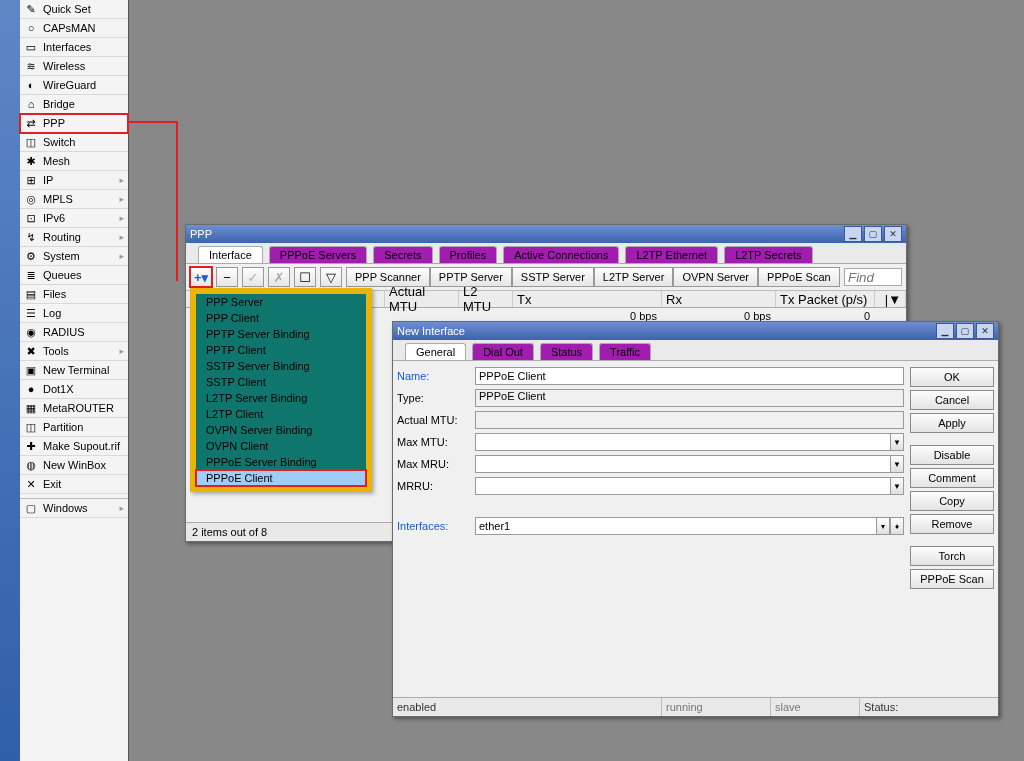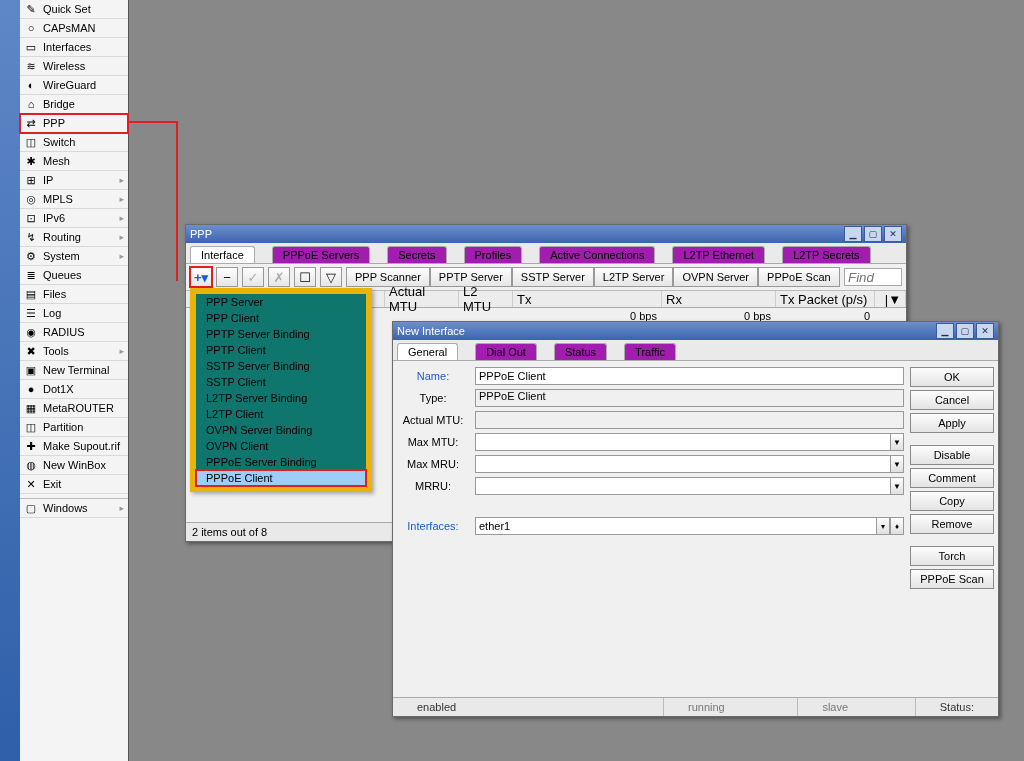--- a/index.html
+++ b/index.html
@@ -15,21 +15,21 @@
   .sbitem.hl{outline:2px solid #e02020;outline-offset:-1px}
   .sep{height:4px;background:transparent;border-bottom:1px solid #bbb}
   
   .redline{position:absolute;background:#e02020}
   
   .win{position:absolute;background:#f0f0f0;border:1px solid #6a6a6a;box-shadow:2px 2px 4px rgba(0,0,0,.4)}
   .titlebar{height:18px;background:linear-gradient(#6d8fcf,#3c63ad);color:#fff;display:flex;align-items:center;padding:0 4px;font-size:11px}
   .titlebar .spacer{flex:1}
   .tbtn{width:16px;height:14px;margin-left:2px;background:#c8d6ef;border:1px solid #3a5a9c;display:inline-flex;align-items:center;justify-content:center;font-size:9px;color:#234}
   
-  .tabs{display:flex;gap:15px;padding:3px 4px 0 4px;border-bottom:1px solid #aaa;background:#eaeaea}
+  .tabs{display:flex;gap:4px;padding:3px 4px 0 12px;border-bottom:1px solid #aaa;background:#eaeaea}
   .tab{padding:2px 10px;border:1px solid #aaa;border-bottom:none;background:#a21caf;margin-right:2px;border-radius:3px 3px 0 0;font-size:11px}
   .tab.active{background:#fff}
   
   .toolbar{display:flex;align-items:center;gap:4px;padding:3px 4px;background:#f0f0f0;border-bottom:1px solid #bbb}
   .tbutton{height:18px;padding:0 8px;border:1px solid #999;background:linear-gradient(#fdfdfd,#e6e6e6);font-size:11px;display:inline-flex;align-items:center}
   .iconbtn{width:20px;height:18px;border:1px solid #999;background:linear-gradient(#fdfdfd,#e6e6e6);display:inline-flex;align-items:center;justify-content:center;font-size:13px}
   .iconbtn.add{color:#1060d0;font-weight:bold}
   .iconbtn.hl{outline:2px solid #e02020;outline-offset:-1px}
   .iconbtn.disabled, .tbutton.disabled{color:#aaa}
   .findbox{width:50px;height:16px;border:1px solid #aaa;color:#888;font-style:italic;padding:0 3px;background:#fff;margin-left:auto}
@@ -42,29 +42,29 @@
   .ddmenu{position:absolute;background:#0f766e;border:6px solid #eab308;box-shadow:2px 2px 4px rgba(0,0,0,.3);min-width:170px;z-index:50}
   .dditem{padding:2px 10px;font-size:11px}
   .dditem.sel{background:#9ecdf7}
   .dditem.hl{outline:2px solid #e02020;outline-offset:-1px}
   
   .status{position:absolute;left:0;right:0;bottom:0;height:18px;background:#e9e9e9;border-top:1px solid #aaa;display:flex;align-items:center;padding:0 6px;font-size:11px}
   
   .form{padding:6px 4px;display:flex}
   .formcol{flex:1}
   .frow{display:flex;align-items:center;margin-bottom:4px}
-  .flabel{width:72px;text-align:center;padding-right:6px;font-size:11px}
+  .flabel{width:72px;text-align:left;padding-right:6px;font-size:11px}
   .flabel.link{color:#1a5bd4}
   .finput{flex:1;height:16px;border:1px solid #999;background:#fff;padding:0 3px;font-size:11px}
   .finput.ro{background:#f0f0f0}
   .fdrop{width:12px;height:16px;border:1px solid #999;border-left:none;display:inline-flex;align-items:center;justify-content:center;font-size:8px;background:linear-gradient(#fdfdfd,#e0e0e0)}
   .btncol{width:84px;padding-left:6px;display:flex;flex-direction:column;gap:3px}
   .wbtn{height:20px;border:1px solid #8a8a8a;background:linear-gradient(#fdfdfd,#e3e3e3);font-size:11px}
   .statusbar2{position:absolute;left:0;right:0;bottom:0;height:18px;background:#e9e9e9;border-top:1px solid #aaa;display:flex;align-items:center;font-size:11px}
-  .statcell{border-right:1px solid #bbb;padding:0 24px;height:100%;display:flex;align-items:center;color:#777}
+  .statcell{border-right:1px solid #bbb;padding:0 4px;height:100%;display:flex;align-items:center;color:#777}
   .statcell.dark{color:#333}
 </style>
 </head>
 <body>
 
 <div class="stage">
 
   <div class="vstrip">
     <span>S WinBox</span>
   </div>

